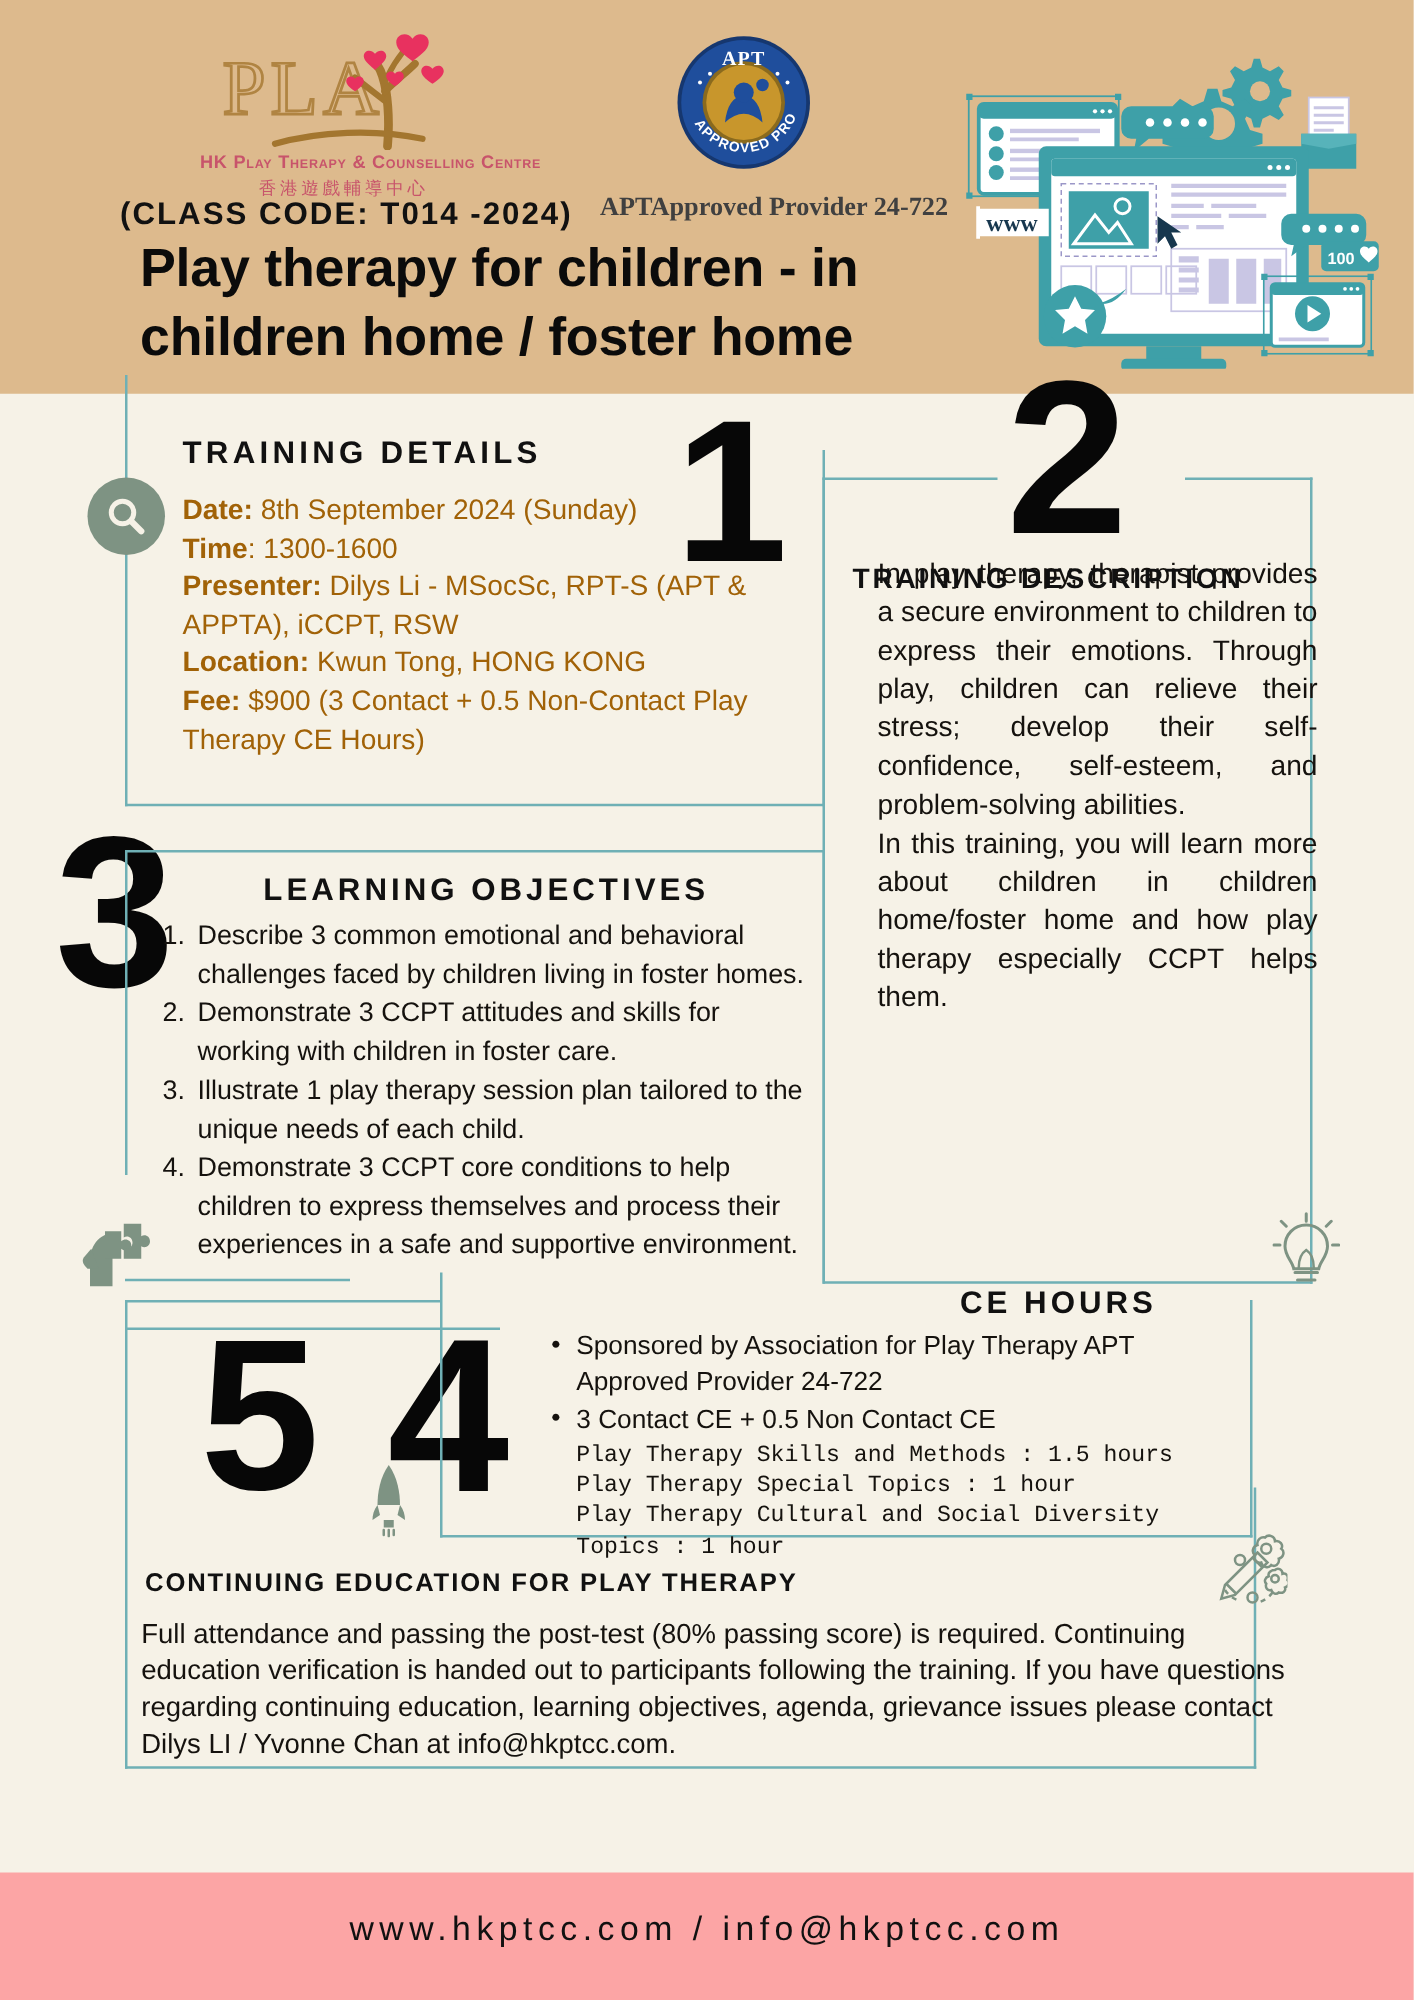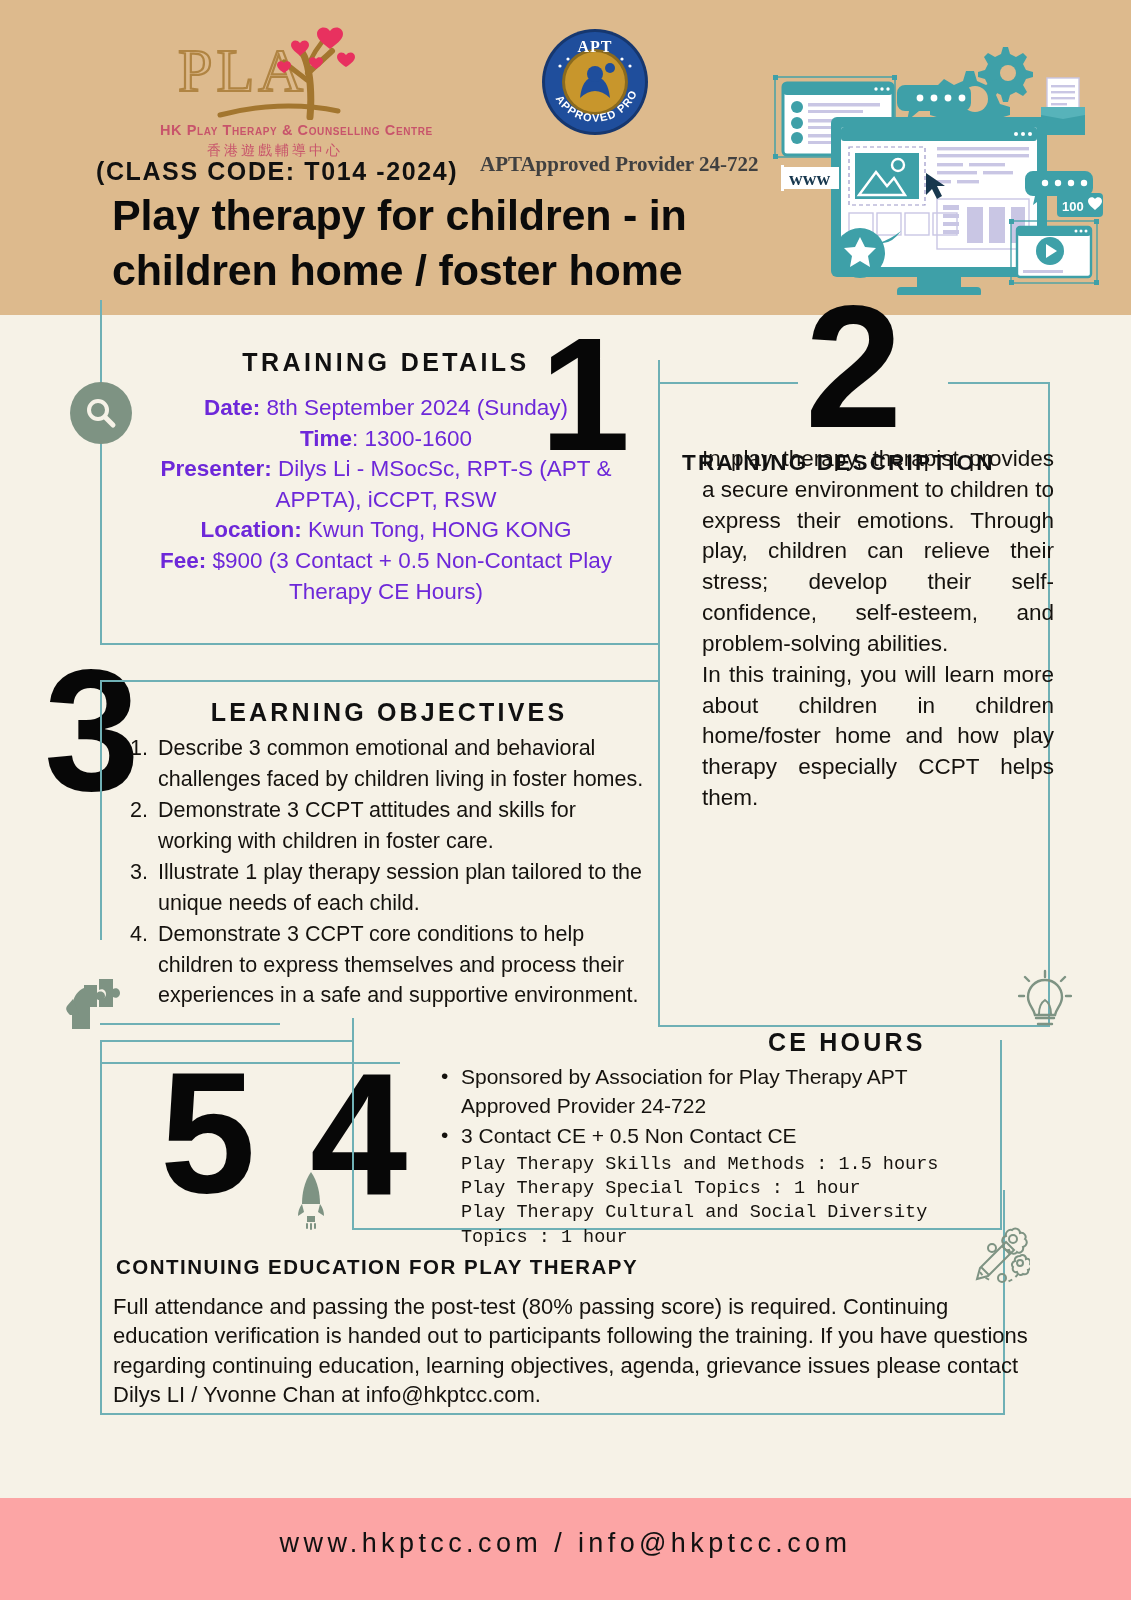--- a/index.html
+++ b/index.html
@@ -45,26 +45,26 @@
     letter-spacing:-.2px;
   }
 
   
   .frame{position:absolute;box-sizing:border-box;}
   .ln{position:absolute;background:#6FB0B5;}
   .ln.h{height:2px;}
   .ln.v{width:2px;}
 
   
-  .s1{left:100px;top:300px;width:560px;height:345px;text-align:center;}
+  .s1{left:100px;top:300px;width:560px;height:345px;}
   .s1 .inner{position:absolute;left:46px;top:48px;width:480px;}
   .sec-title{
     font-size:25px;font-weight:bold;letter-spacing:3.4px;color:#111;
   }
-  .details{margin-top:16px;font-size:22.5px;line-height:1.36;color:#6d28d9;}
+  .details{margin-top:16px;font-size:22.5px;line-height:1.36;color:#a16207;}
   .details b{font-weight:bold;}
 
   .magnifier{
     position:absolute;left:70px;top:382px;width:62px;height:62px;border-radius:50%;
     background:#7E9383;display:flex;align-items:center;justify-content:center;
   }
 
   .num{
     position:absolute;font-family:"Liberation Sans Narrow","Liberation Sans",sans-serif;
     font-weight:bold;color:#070707;line-height:.82;

